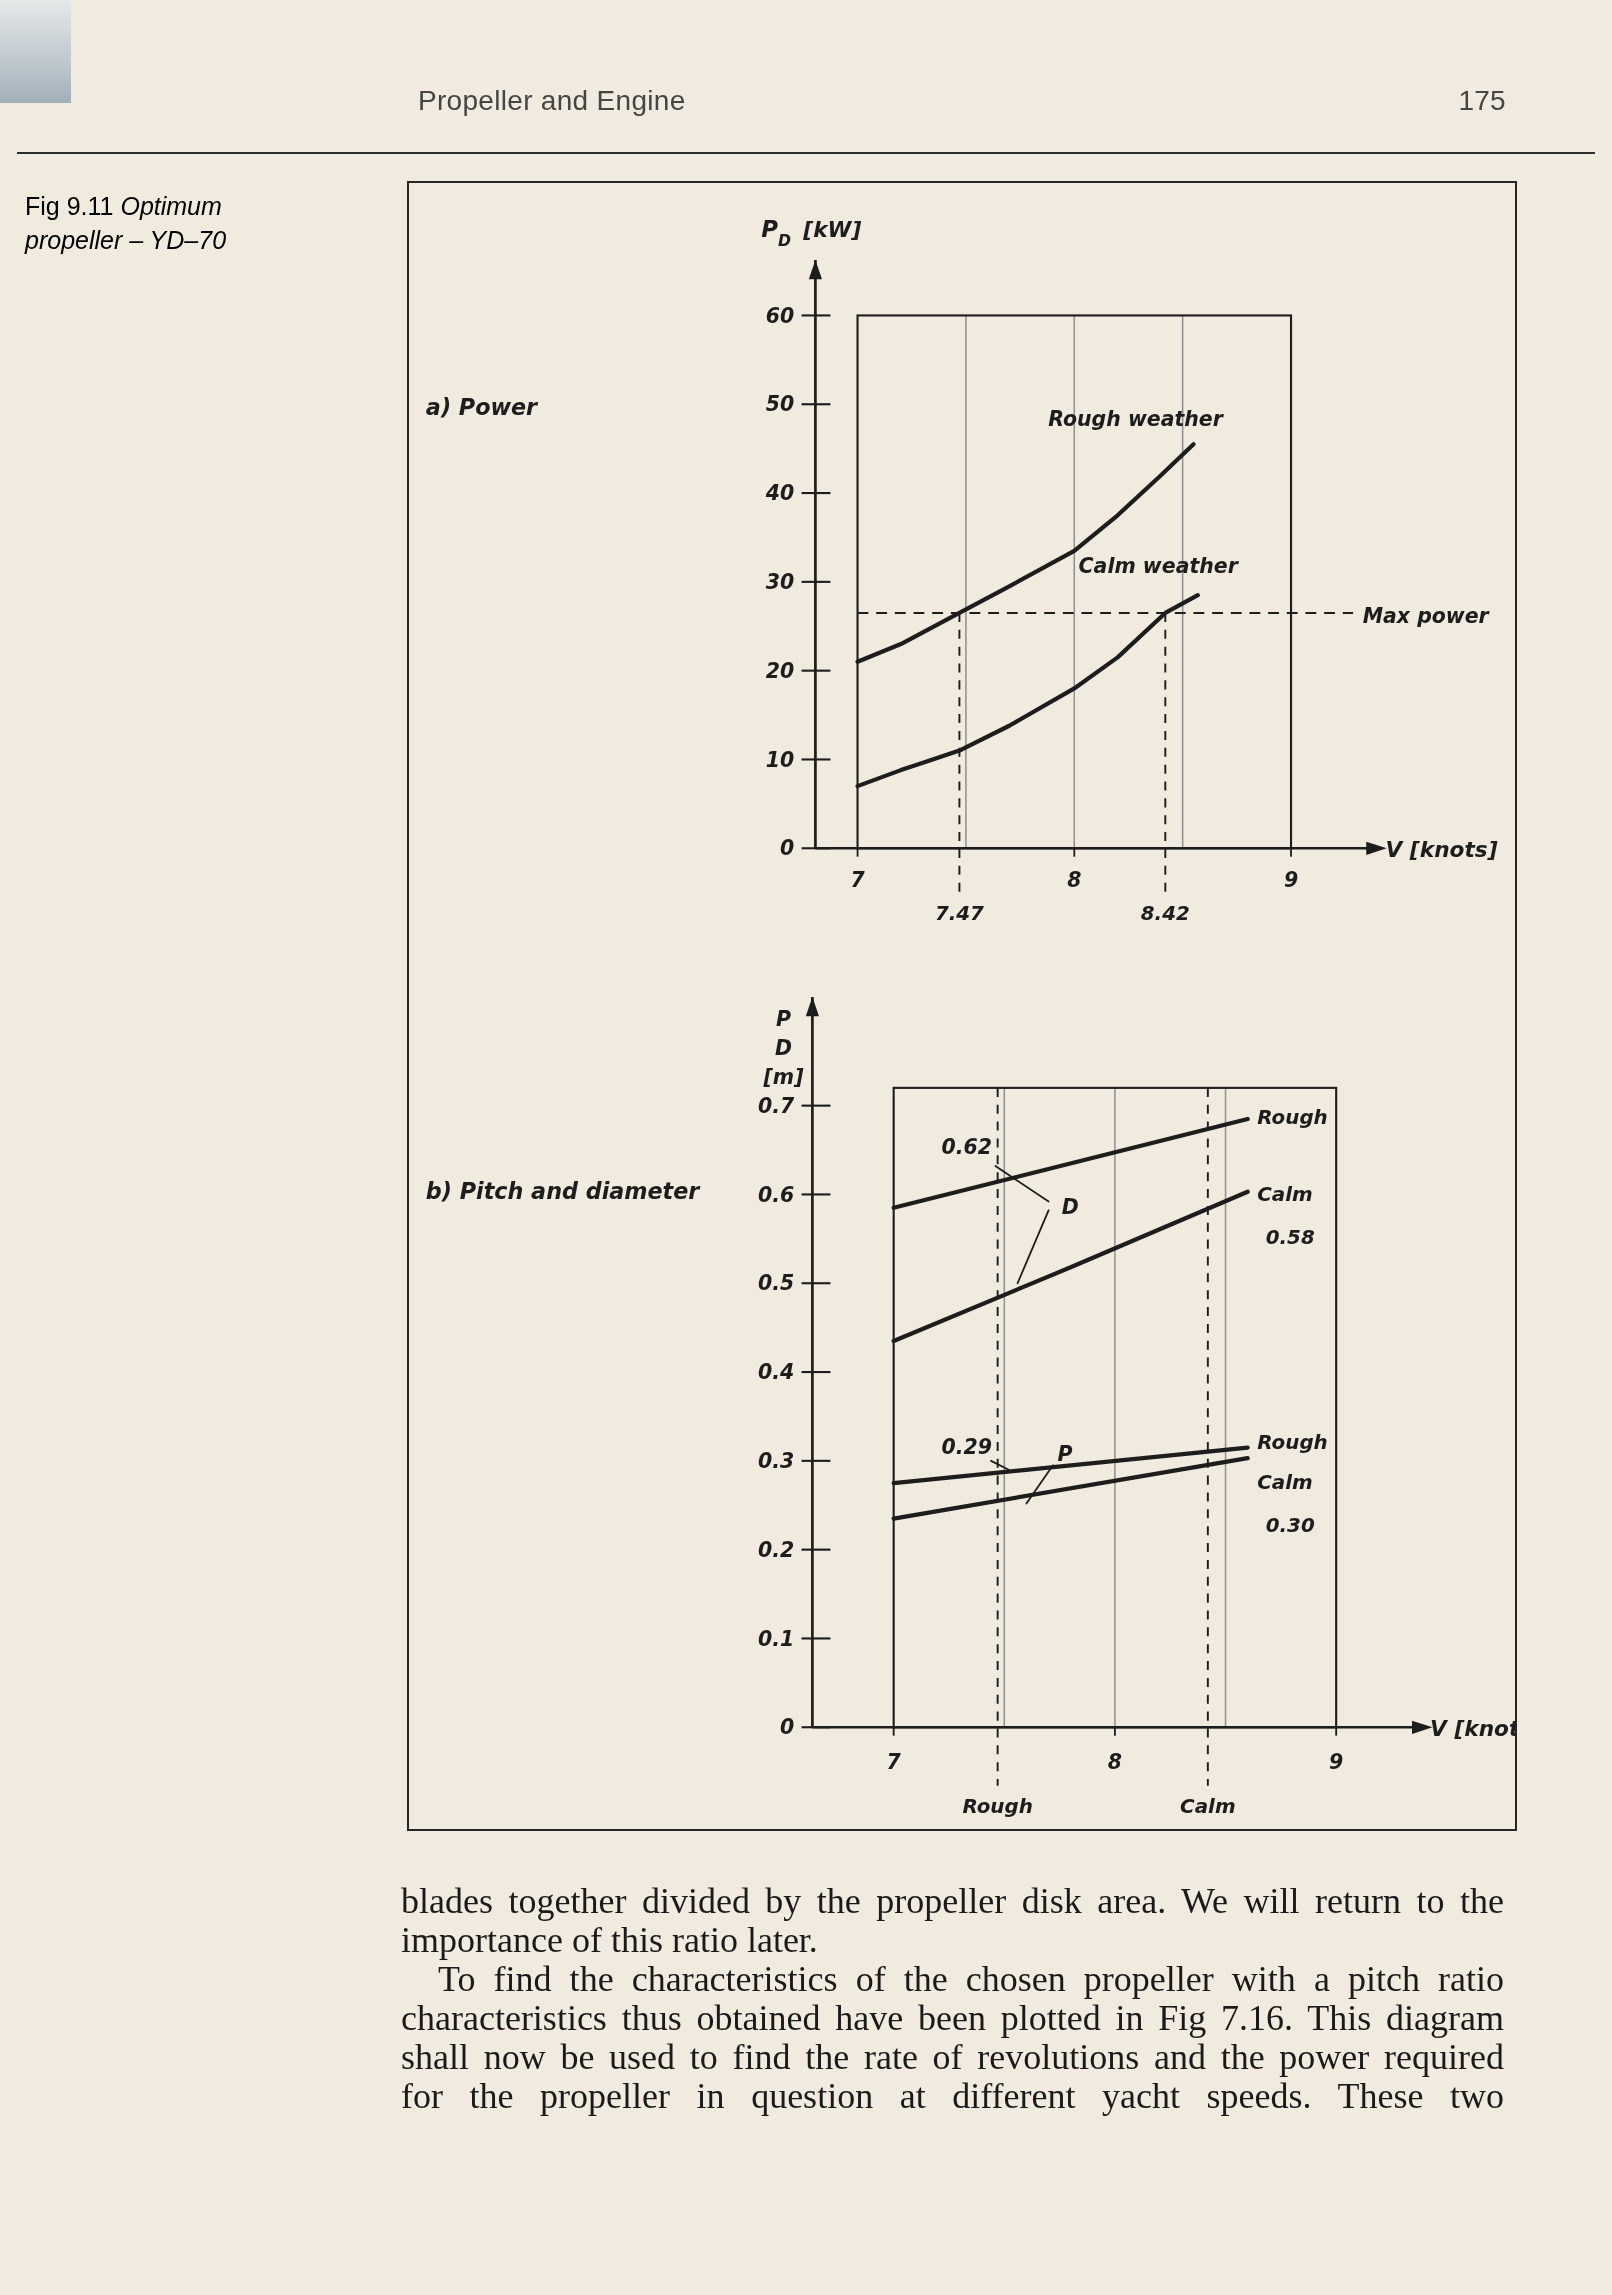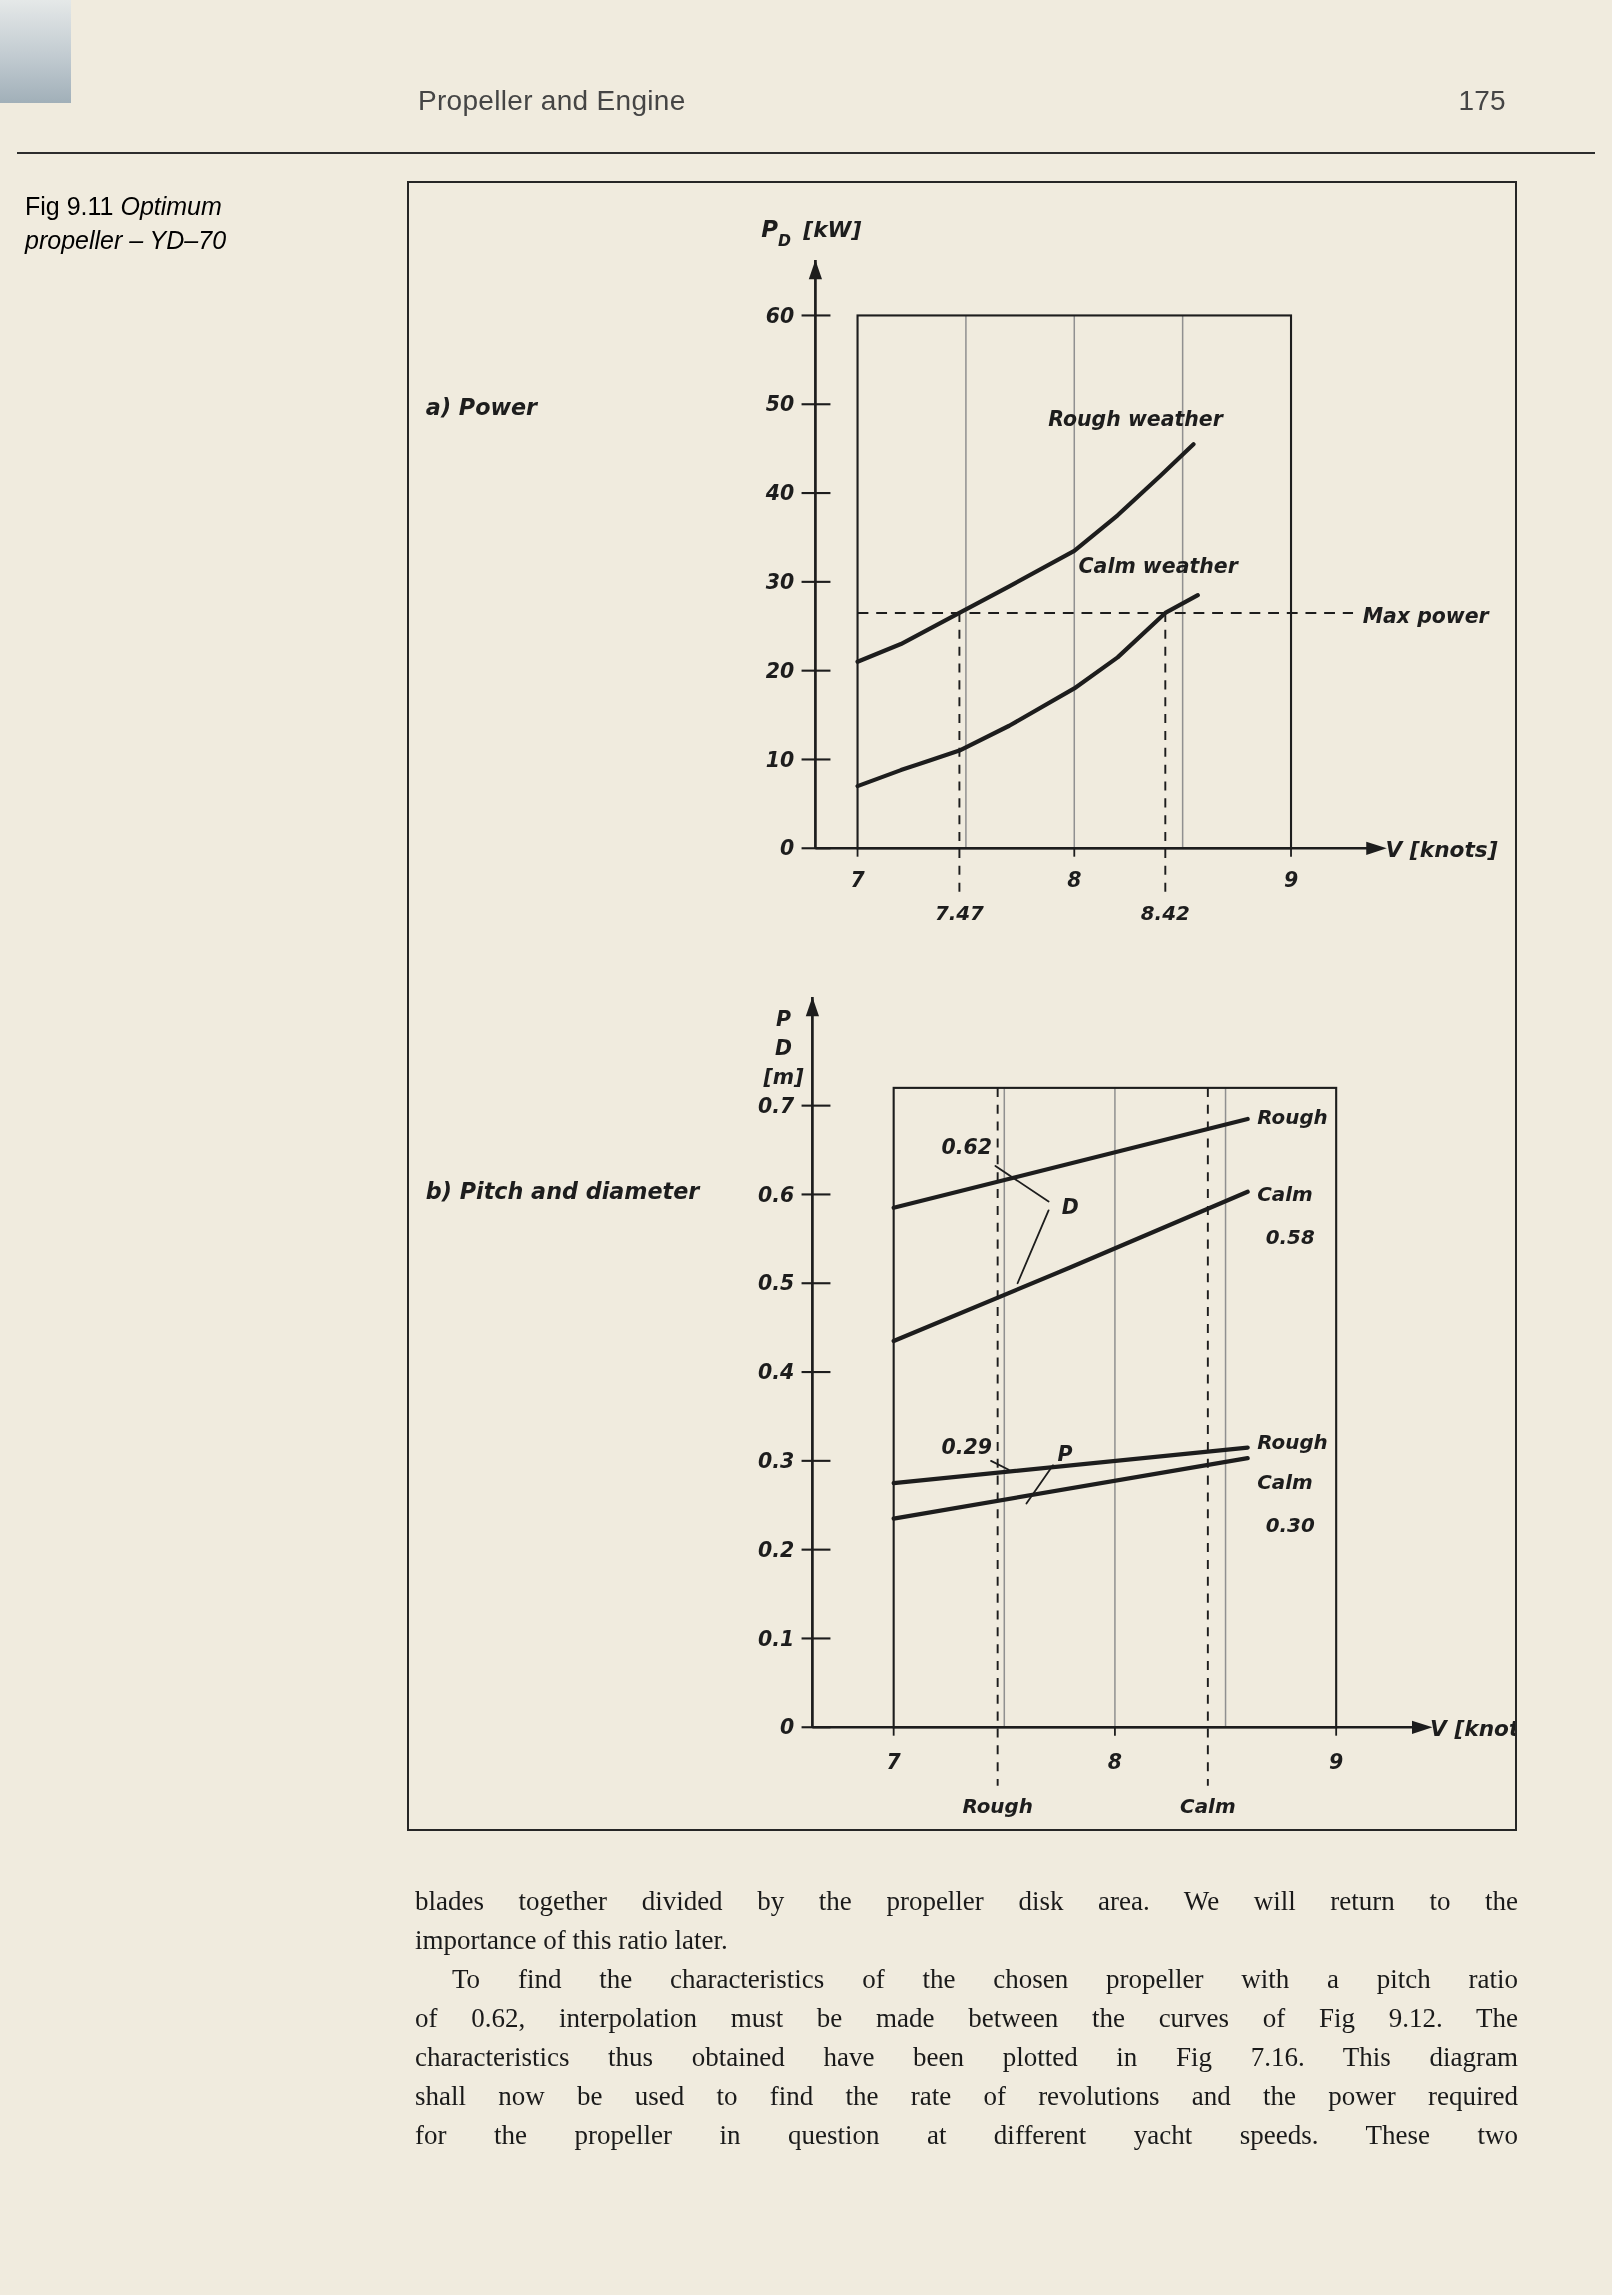--- a/index.html
+++ b/index.html
@@ -32,23 +32,23 @@
     position:absolute;left:407px;top:181px;width:1110px;height:1650px;
     border:2.4px solid #262626;box-sizing:border-box;background:#f0ebde;
   }
   .figure-box svg{position:absolute;left:0;top:0;width:100%;height:100%;}
   #figure-svg text{
     font-family:"DejaVu Sans",sans-serif;
     font-style:italic;
     fill:#1d1d1d;
   }
   .body-text{
-    position:absolute;left:415px;top:1882px;width:1103px;
+    position:absolute;left:401px;top:1882px;width:1103px;
     font-family:"Liberation Serif",serif;
-    font-size:27px;color:#1a1a1a;
+    font-size:36px;color:#1a1a1a;
   }
   .body-line{line-height:39px;text-align:justify;text-align-last:left;}
   .body-line.j{text-align-last:justify;}
   .body-line.ind{text-indent:37px;}
 </style>
 </head>
 <body>
 
 <div class="page">
 
@@ -167,20 +167,19 @@
         <text x="1084.3" y="1712.45" font-size="34" text-anchor="start" font-weight="700">D</text>
         <text x="926.275" y="2110.7" font-size="34" text-anchor="middle" font-weight="700">0.29</text>
         <text x="1076.95" y="2122.5" font-size="34" text-anchor="start" font-weight="700">P</text>
       </svg>
   </div>
 
   <div class="body-text" id="body-text">
       <div class="body-line j">blades together divided by the propeller disk area. We will return to the</div>
       <div class="body-line">importance of this ratio later.</div>
       <div class="body-line j ind">To find the characteristics of the chosen propeller with a pitch ratio</div>
-      <div class="body-line j">of 0.62, interpolation must be made between the curves of Fig 9.12. The</div>
       <div class="body-line j">characteristics thus obtained have been plotted in Fig 7.16. This diagram</div>
       <div class="body-line j">shall now be used to find the rate of revolutions and the power required</div>
       <div class="body-line j">for the propeller in question at different yacht speeds. These two</div>
     </div>
 
 </div>
 
 
 </body></html>

